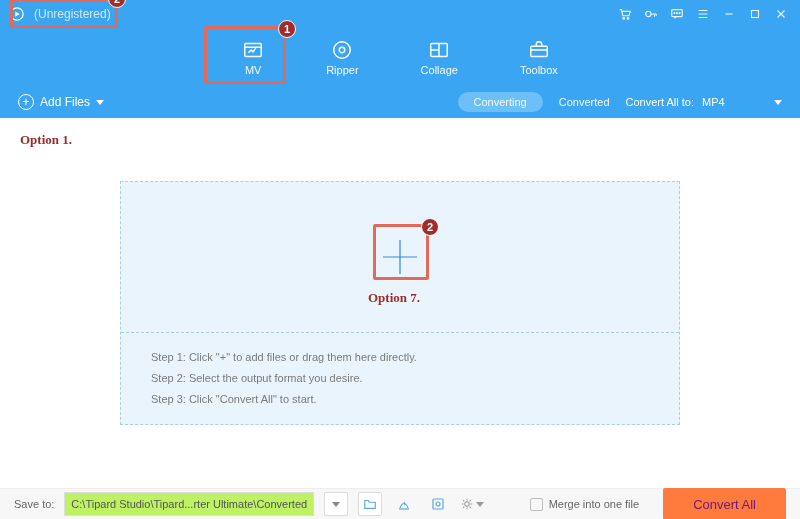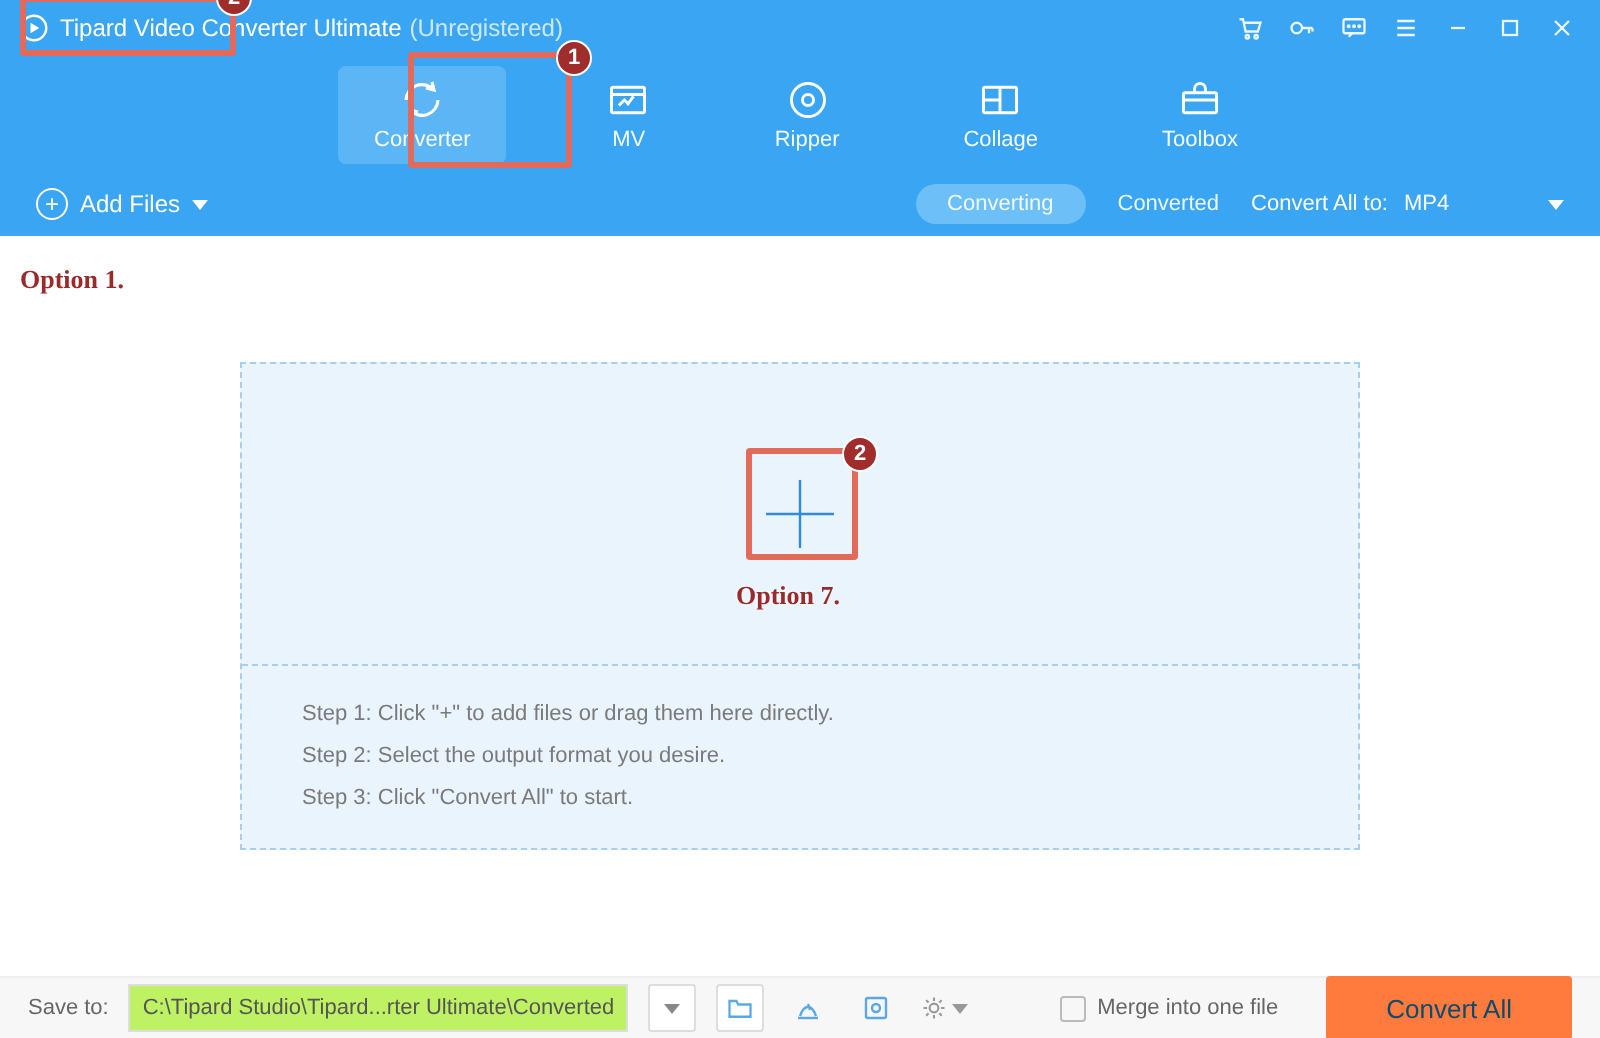--- a/index.html
+++ b/index.html
@@ -27,39 +27,38 @@
   .content { flex: 1; background: #fff; display: flex; flex-direction: column; align-items: center; justify-content: center; position: relative; }
   .dropzone { width: 560px; border: 1.5px dashed #a9ceeb; background: #eaf4fd; display: flex; flex-direction: column; }
   .drop-upper { height: 150px; display: flex; flex-direction: column; align-items: center; justify-content: center; position: relative; }
   .plus-box { width: 50px; height: 50px; display: flex; align-items: center; justify-content: center; color: #2e8be0; position: relative; cursor:pointer; }
   .drop-lower { border-top: 1.5px dashed #a9ceeb; padding: 14px 30px; font-size: 11px; color: #7a7a7a; line-height: 1.9; }
   .bottombar { height: 31px; background: #f7f7f7; border-top: 1px solid #eee; display: flex; align-items: center; padding: 0 14px; gap: 10px; font-size: 11px; color: #666; }
   .saveto-input { flex: 0 0 250px; height: 24px; border: 1px solid #ddd; background: #bef264; padding: 0 6px; font-size: 11px; color: #555; display:flex; align-items:center; overflow:hidden; white-space:nowrap; }
   .bb-btn { width: 24px; height: 24px; border: 1px solid #ddd; background:#fff; display:flex; align-items:center; justify-content:center; cursor:pointer; color:#888; border-radius:2px;}
   .merge { display: flex; align-items: center; gap: 6px; margin-left: auto; cursor:pointer;padding-left:18px;}
   .merge-box { width: 13px; height: 13px; border: 1px solid #bbb; border-radius: 2px; }
-  .convert-all { background: #ff7a3d; color: #0c4a6e; padding: 0 30px; height: 32px; display:flex; align-items:center; border-radius:2px; font-size:13px; cursor:pointer; margin-left:14px; }
+  .convert-all { background: #ff7a3d; color: #701a75; padding: 0 30px; height: 32px; display:flex; align-items:center; border-radius:2px; font-size:13px; cursor:pointer; margin-left:14px; }
   .annot { position: absolute; border: 3px solid #e36a5a; border-radius: 2px; pointer-events: none; z-index: 50; }
   .badge { position: absolute; width: 18px; height: 18px; border-radius: 50%; background: #a02c2c; color: #fff; font-size: 11px; font-weight: 600; display: flex; align-items: center; justify-content: center; border: 1.5px solid #fff; z-index: 51; }
   .option-label { font-family: "Comic Sans MS", cursive; color: #9a2b2b; font-size: 13px; font-weight: 700; position: absolute; z-index: 49; text-shadow: 0 0 2px #fff; }
   .chev-down { width:0; height:0; border-left:4px solid transparent; border-right:4px solid transparent; border-top:5px solid currentColor; display:inline-block; }
 </style>
 </head>
 <body>
 
 <div class="window">
 
   <div class="titlebar">
     <span class="title-logo">
       <svg viewBox="0 0 16 16">
           <circle cx="8" cy="8" r="7" fill="none" stroke="#fff" stroke-width="1.4"></circle>
           <path d="M6 5v6l5-3z" fill="#fff"></path>
         </svg>
     </span>
-    <span class="title-main">Tipard Video Converter Ultimate</span>
     <span class="title-reg">(Unregistered)</span>
     <span class="title-spacer"></span>
     <span class="title-ctrl">
         <svg viewBox="0 0 16 16" fill="none" stroke="currentColor" stroke-width="1.3">
           <path d="M2 3h2l1.5 7h7l1.5-5H5"></path>
           <circle cx="6.5" cy="13" r="1"></circle>
           <circle cx="11.5" cy="13" r="1"></circle>
         </svg>
       </span>
     <span class="title-ctrl">
@@ -93,29 +92,20 @@
         </svg>
       </span>
     <span class="title-ctrl">
         <svg viewBox="0 0 16 16" stroke="currentColor" stroke-width="1.3">
           <path d="M4 4l8 8M12 4l-8 8"></path>
         </svg>
       </span>
   </div>
 
   <div class="navbar">
-    <div class="nav-item active">
-      <span class="nav-icon">
-          <svg width="24" height="24" viewBox="0 0 24 24" fill="none" stroke="#fff" stroke-width="1.6">
-            <path d="M4 12a8 8 0 0 1 14-5M20 12a8 8 0 0 1-14 5"></path>
-            <path d="M17 3l1 4-4-1M7 21l-1-4 4 1"></path>
-          </svg>
-        </span>
-      <span>Converter</span>
-    </div>
     <div class="nav-item">
       <span class="nav-icon">
           <svg width="22" height="22" viewBox="0 0 24 24" fill="none" stroke="#fff" stroke-width="1.6">
             <rect x="3" y="5" width="18" height="14" rx="1"></rect>
             <path d="M3 9h18M7 15l3-3 2 2 3-4"></path>
           </svg>
         </span>
       <span>MV</span>
     </div>
     <div class="nav-item">
@@ -166,21 +156,21 @@
         <span>MP4</span>
         <span class="chev-down" style="margin-left:40px;"></span>
       </div>
     </div>
 
     <div class="annot" style="left:10px; top:-2px; width:108px; height:30px;"></div>
     <div class="badge" style="left:108px; top:-10px;">2</div>
   </div>
 
   <div class="content">
-    <span class="option-label" style="left:10px; top:14px;">Option 1.</span>
+    <span class="option-label" style="left:20px; top:14px;">Option 1.</span>
 
     <div class="dropzone">
       <div class="drop-upper">
         <div class="plus-box">
           <svg width="46" height="46" viewBox="0 0 46 46">
               <path d="M23 6v34M6 23h34" stroke="#2e8be0" stroke-width="1.2"></path>
             </svg>
         </div>
         <div class="annot" style="left:252px; top:42px; width:56px; height:56px;"></div>
         <div class="badge" style="left:300px; top:36px;">2</div>

